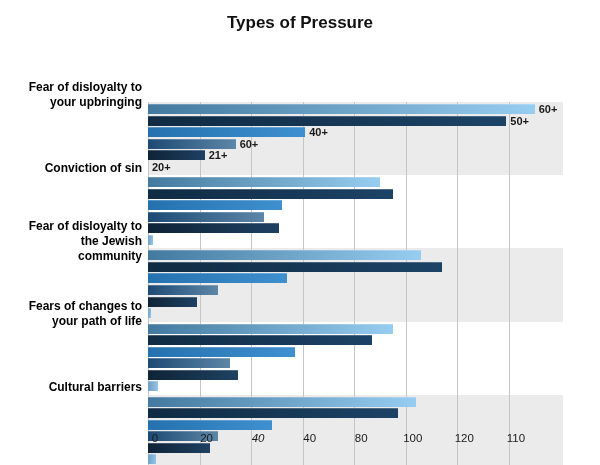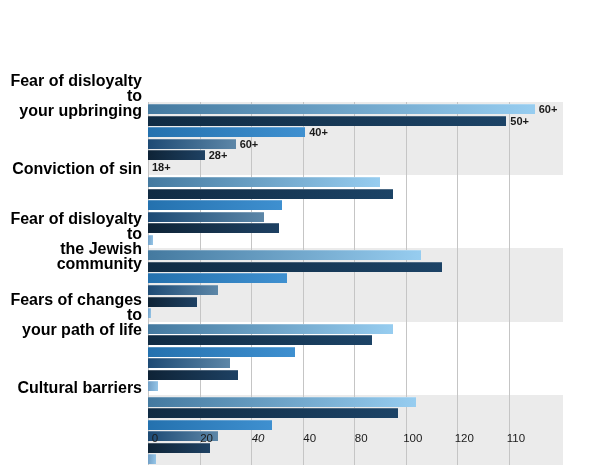--- a/index.html
+++ b/index.html
@@ -17,28 +17,29 @@
   .bar{position:absolute;height:10px;box-shadow:inset 0 1px 0 rgba(255,255,255,0.22);}
   .series-label{
     position:absolute;font-size:11px;font-weight:700;color:#1a1a1a;
     white-space:nowrap;line-height:12px;
   }
   .x-tick{
     position:absolute;width:34px;text-align:center;font-size:11.5px;color:#1a1a1a;
   }
   .cat-label{
     position:absolute;left:0;width:142px;text-align:right;
-    font-size:16px;font-weight:600;color:#000;line-height:15px;
+    font-size:12px;font-weight:600;color:#000;line-height:15px;
     transform:translateY(-50%);
   }
 </style>
 </head>
 <body>
 
 <div class="stage">
+  <div class="chart-title">Types of Pressure</div>
   <div id="cat-layer">
       <div class="cat-label" style="top: 94.6px;">Fear of disloyalty to<br>your upbringing</div>
       <div class="cat-label" style="top: 167.8px;">Conviction of sin</div>
       <div class="cat-label" style="top: 241px;">Fear of disloyalty to<br>the Jewish<br>community</div>
       <div class="cat-label" style="top: 314.2px;">Fears of changes to<br>your path of life</div>
       <div class="cat-label" style="top: 387.4px;">Cultural barriers</div>
     </div>
   <div class="plot" id="plot">
       <div class="band" style="top: 0px; height: 73.2px; background: rgb(235, 235, 235);"></div>
       <div class="band" style="top: 73.2px; height: 73.2px; background: rgb(255, 255, 255);"></div>
@@ -55,22 +56,22 @@
       <div class="gridline" style="left: 360.87px; background: rgb(197, 197, 197);"></div>
       <div class="bar" style="left: 0px; top: 2px; width: 386.646px; background: linear-gradient(95deg, rgb(68, 121, 159), rgb(151, 205, 240));"></div>
       <div class="series-label" style="left: 390.646px; top: 1px;">60+</div>
       <div class="bar" style="left: 0px; top: 13.5333px; width: 358.292px; background: linear-gradient(95deg, rgb(16, 43, 67), rgb(28, 67, 102));"></div>
       <div class="series-label" style="left: 362.292px; top: 12.5333px;">50+</div>
       <div class="bar" style="left: 0px; top: 25.0667px; width: 157.236px; background: linear-gradient(95deg, rgb(36, 113, 174), rgb(63, 144, 208));"></div>
       <div class="series-label" style="left: 161.236px; top: 24.0667px;">40+</div>
       <div class="bar" style="left: 0px; top: 36.6px; width: 87.6398px; background: linear-gradient(95deg, rgb(29, 74, 116), rgb(93, 135, 168));"></div>
       <div class="series-label" style="left: 91.6398px; top: 35.6px;">60+</div>
       <div class="bar" style="left: 0px; top: 48.1333px; width: 56.7081px; background: linear-gradient(95deg, rgb(14, 35, 54), rgb(30, 65, 99));"></div>
-      <div class="series-label" style="left: 60.7081px; top: 47.1333px;">28+</div>
-      <div class="series-label" style="left: 4px; top: 58.6667px;">18+</div>
+      <div class="series-label" style="left: 60.7081px; top: 47.1333px;">21+</div>
+      <div class="series-label" style="left: 4px; top: 58.6667px;">20+</div>
       <div class="bar" style="left: 0px; top: 75.2px; width: 231.988px; background: linear-gradient(95deg, rgb(68, 121, 159), rgb(151, 205, 240));"></div>
       <div class="bar" style="left: 0px; top: 86.7333px; width: 244.876px; background: linear-gradient(95deg, rgb(16, 43, 67), rgb(28, 67, 102));"></div>
       <div class="bar" style="left: 0px; top: 98.2667px; width: 134.037px; background: linear-gradient(95deg, rgb(36, 113, 174), rgb(63, 144, 208));"></div>
       <div class="bar" style="left: 0px; top: 109.8px; width: 115.994px; background: linear-gradient(95deg, rgb(29, 74, 116), rgb(93, 135, 168));"></div>
       <div class="bar" style="left: 0px; top: 121.333px; width: 131.46px; background: linear-gradient(95deg, rgb(14, 35, 54), rgb(30, 65, 99));"></div>
       <div class="bar" style="left: 0px; top: 132.867px; width: 5.15528px; background: linear-gradient(95deg, rgb(111, 157, 196), rgb(150, 198, 232));"></div>
       <div class="bar" style="left: 0px; top: 148.4px; width: 273.23px; background: linear-gradient(95deg, rgb(68, 121, 159), rgb(151, 205, 240));"></div>
       <div class="bar" style="left: 0px; top: 159.933px; width: 293.851px; background: linear-gradient(95deg, rgb(16, 43, 67), rgb(28, 67, 102));"></div>
       <div class="bar" style="left: 0px; top: 171.467px; width: 139.193px; background: linear-gradient(95deg, rgb(36, 113, 174), rgb(63, 144, 208));"></div>
       <div class="bar" style="left: 0px; top: 183px; width: 69.5963px; background: linear-gradient(95deg, rgb(29, 74, 116), rgb(93, 135, 168));"></div>

